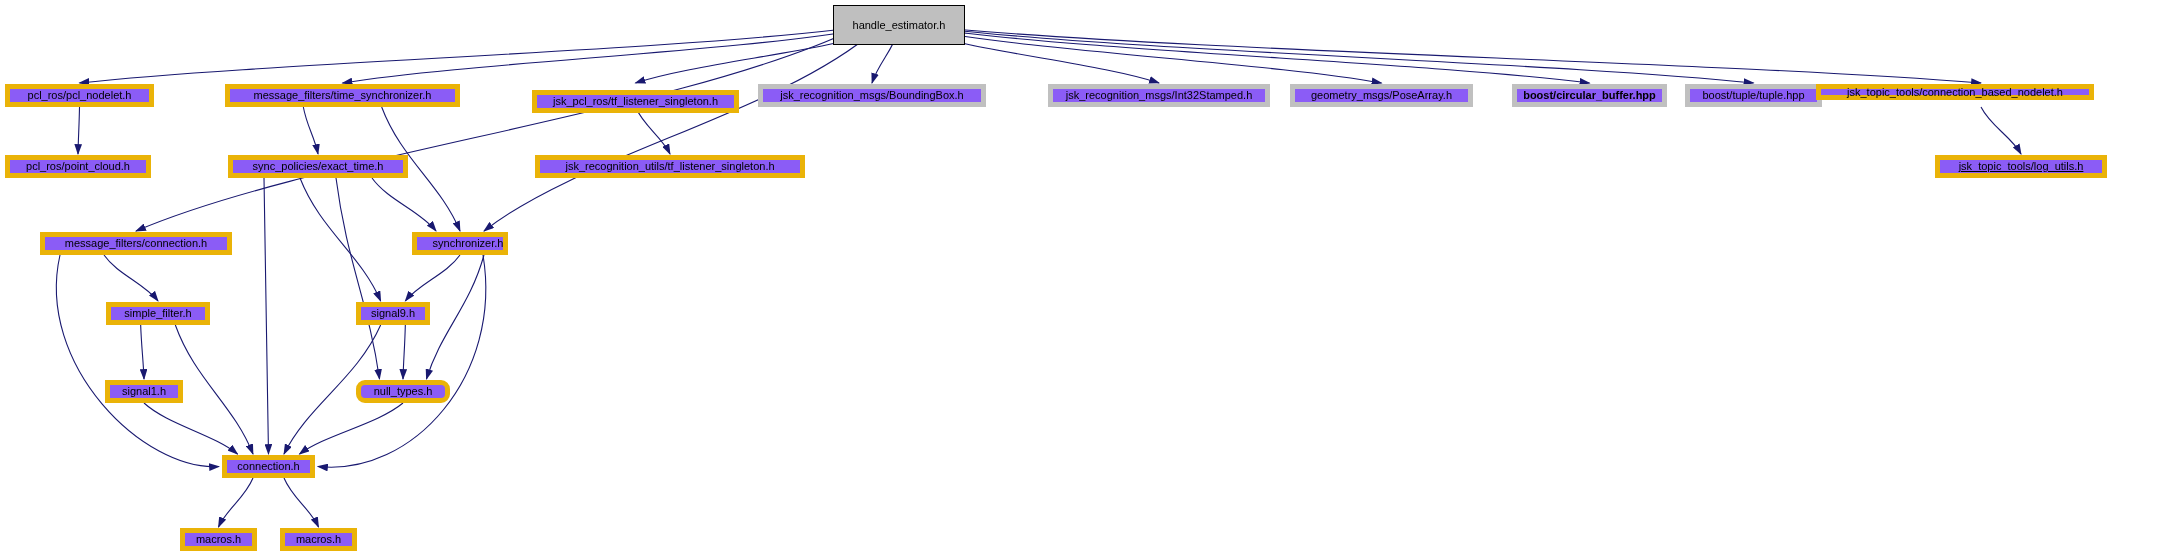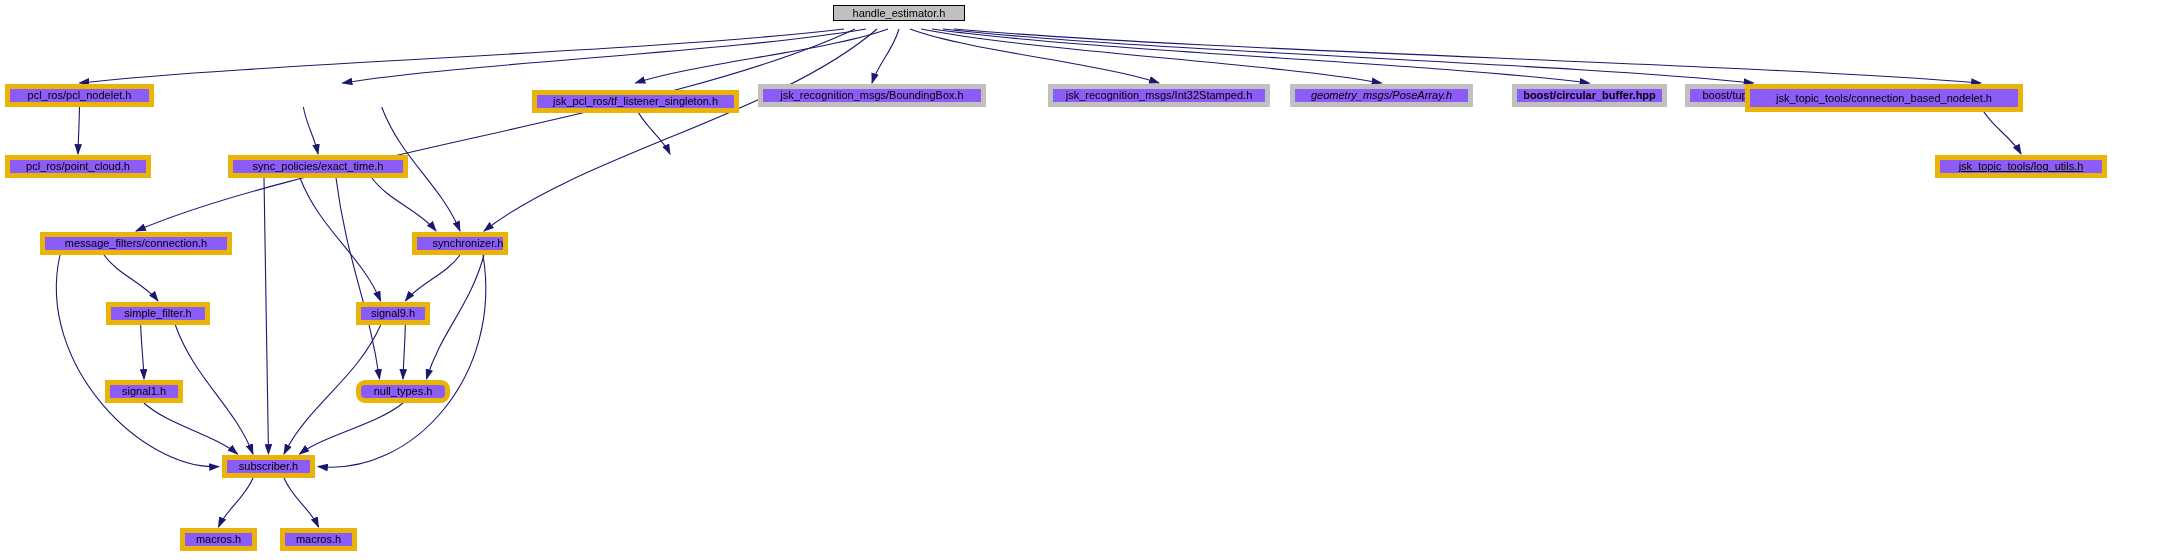--- a/index.html
+++ b/index.html
@@ -49,34 +49,36 @@
       <path d="M380.6666666666667,325 C356.5,379.18 308.1666666666667,404.98 284,454" fill="none" stroke="#191970" stroke-width="1.1" marker-end="url(#arr)"></path>
       <path d="M104,255 C117.5,274.32 144.5,283.52 158,301" fill="none" stroke="#191970" stroke-width="1.1" marker-end="url(#arr)"></path>
       <path d="M60,255 C35,365 144,471.5 219,466.5" fill="none" stroke="#191970" stroke-width="1.1" marker-end="url(#arr)"></path>
       <path d="M140.66666666666666,325 C141.5,347.68 143.16666666666666,358.48 144,379" fill="none" stroke="#191970" stroke-width="1.1" marker-end="url(#arr)"></path>
       <path d="M175.33333333333331,325 C194.75,379.18 233.58333333333331,404.98 253,454" fill="none" stroke="#191970" stroke-width="1.1" marker-end="url(#arr)"></path>
       <path d="M144,403 C167.375,424.42 214.125,434.62 237.5,454" fill="none" stroke="#191970" stroke-width="1.1" marker-end="url(#arr)"></path>
       <path d="M403,403 C377.125,424.42 325.375,434.62 299.5,454" fill="none" stroke="#191970" stroke-width="1.1" marker-end="url(#arr)"></path>
       <path d="M253,478 C244.375,498.58 227.125,508.38 218.5,527" fill="none" stroke="#191970" stroke-width="1.1" marker-end="url(#arr)"></path>
       <path d="M284,478 C292.625,498.58 309.875,508.38 318.5,527" fill="none" stroke="#191970" stroke-width="1.1" marker-end="url(#arr)"></path>
     </svg>
-<div class="node main" style="left: 833px; top: 5px; width: 132px; height: 16px;">handle_estimator.h</div>
+<div class="node main" style="left: 833px; top: 5px; width: 132px; height: 40px;">handle_estimator.h</div>
     <div class="node" style="left: 5px; top: 84px; width: 149px; height: 23px;">pcl_ros/pcl_nodelet.h</div>
+    <div class="node" style="left: 225px; top: 84px; width: 235px; height: 23px;">message_filters/time_synchronizer.h</div>
     <div class="node" style="left: 532px; top: 84px; width: 207px; height: 23px; margin-top: 6px;">jsk_pcl_ros/tf_listener_singleton.h</div>
     <div class="node external" style="left: 758px; top: 84px; width: 228px; height: 23px;">jsk_recognition_msgs/BoundingBox.h</div>
     <div class="node external" style="left: 1048px; top: 84px; width: 222px; height: 23px;">jsk_recognition_msgs/Int32Stamped.h</div>
-    <div class="node external" style="left: 1290px; top: 84px; width: 183px; height: 23px; font-style: italic;">geometry_msgs/PoseArray.h</div>
+    <div class="node external" style="left: 1290px; top: 84px; width: 183px; height: 23px;">geometry_msgs/PoseArray.h</div>
     <div class="node external" style="left: 1512px; top: 84px; width: 155px; height: 23px; font-weight: bold;">boost/circular_buffer.hpp</div>
     <div class="node external" style="left: 1685px; top: 84px; width: 137px; height: 23px;">boost/tuple/tuple.hpp</div>
-    <div class="node" style="left: 1745px; top: 84px; width: 278px; height: 28px;">jsk_topic_tools/connection_based_nodelet.h</div>
+    <div class="node" style="left: 1816px; top: 84px; width: 278px; height: 16px;">jsk_topic_tools/connection_based_nodelet.h</div>
     <div class="node" style="left: 5px; top: 155px; width: 146px; height: 23px;">pcl_ros/point_cloud.h</div>
     <div class="node" style="left: 228px; top: 155px; width: 180px; height: 23px;">sync_policies/exact_time.h</div>
+    <div class="node" style="left: 535px; top: 155px; width: 270px; height: 23px;">jsk_recognition_utils/tf_listener_singleton.h</div>
     <div class="node" style="left: 1935px; top: 155px; width: 172px; height: 23px; text-decoration: underline;">jsk_topic_tools/log_utils.h</div>
     <div class="node" style="left: 40px; top: 232px; width: 192px; height: 23px;">message_filters/connection.h</div>
     <div class="node" style="left: 412px; top: 232px; width: 96px; height: 23px; padding-left: 16px;">synchronizer.h</div>
     <div class="node" style="left: 106px; top: 302px; width: 104px; height: 23px;">simple_filter.h</div>
     <div class="node" style="left: 356px; top: 302px; width: 74px; height: 23px;">signal9.h</div>
     <div class="node" style="left: 105px; top: 380px; width: 78px; height: 23px;">signal1.h</div>
     <div class="node" style="left: 356px; top: 380px; width: 94px; height: 23px; border-radius: 9px;">null_types.h</div>
-    <div class="node" style="left: 222px; top: 455px; width: 93px; height: 23px;">subscriber.h</div>
+    <div class="node" style="left: 222px; top: 455px; width: 93px; height: 23px;">connection.h</div>
     <div class="node" style="left: 180px; top: 528px; width: 77px; height: 23px;">macros.h</div>
     <div class="node" style="left: 280px; top: 528px; width: 77px; height: 23px;">macros.h</div>
   </div>
 
 </body></html>

